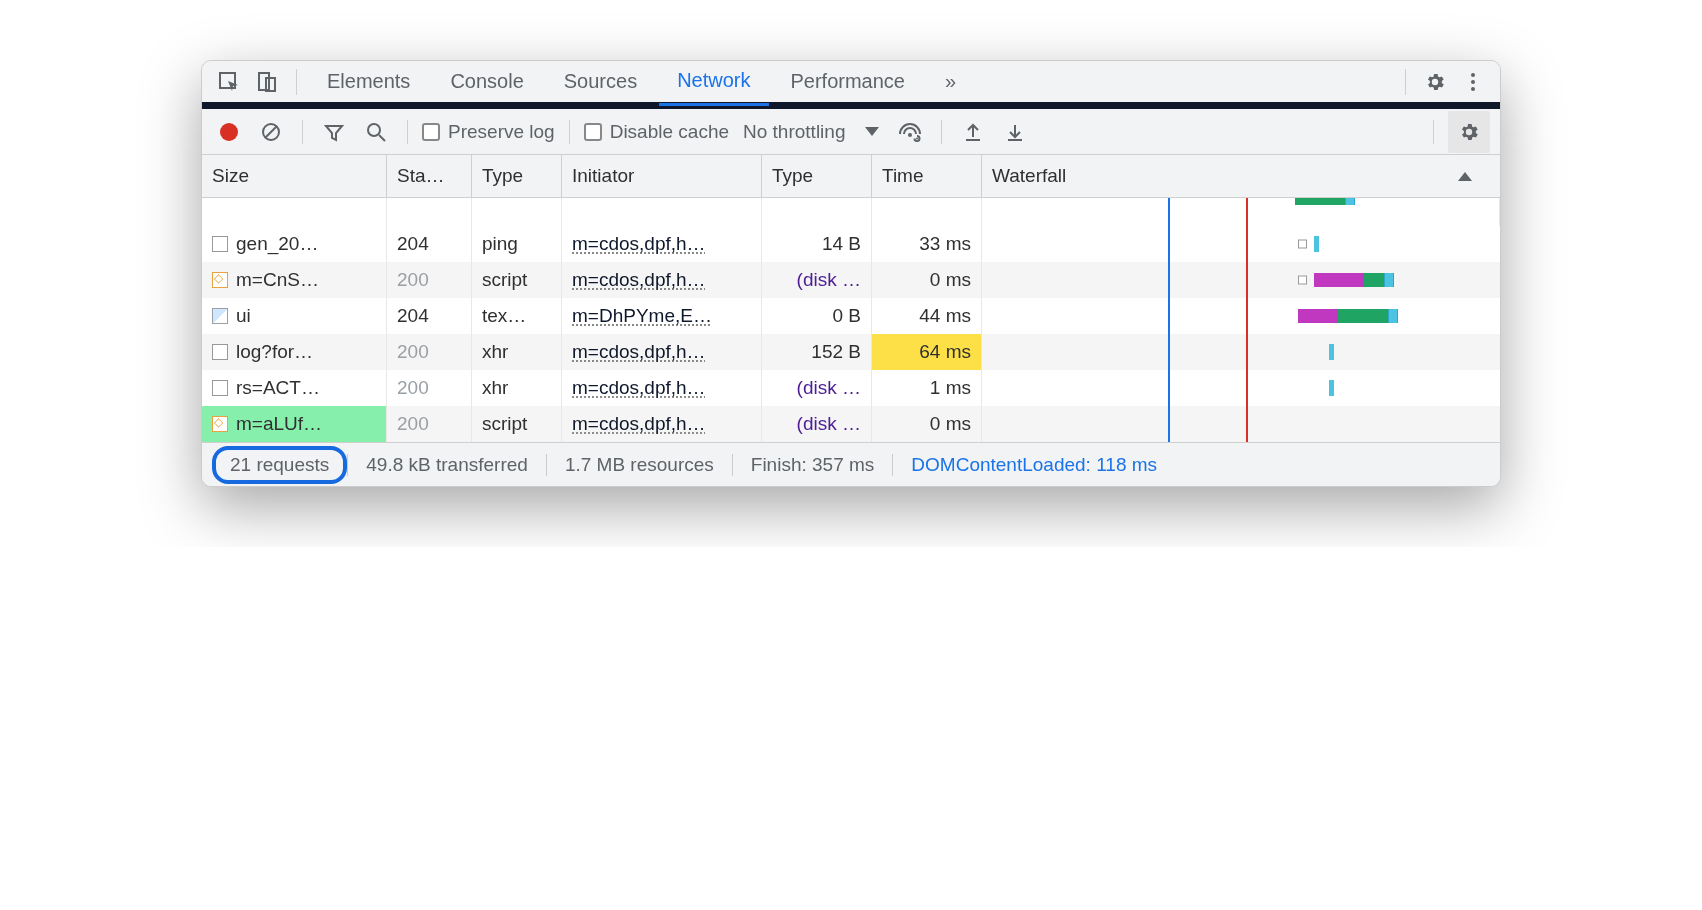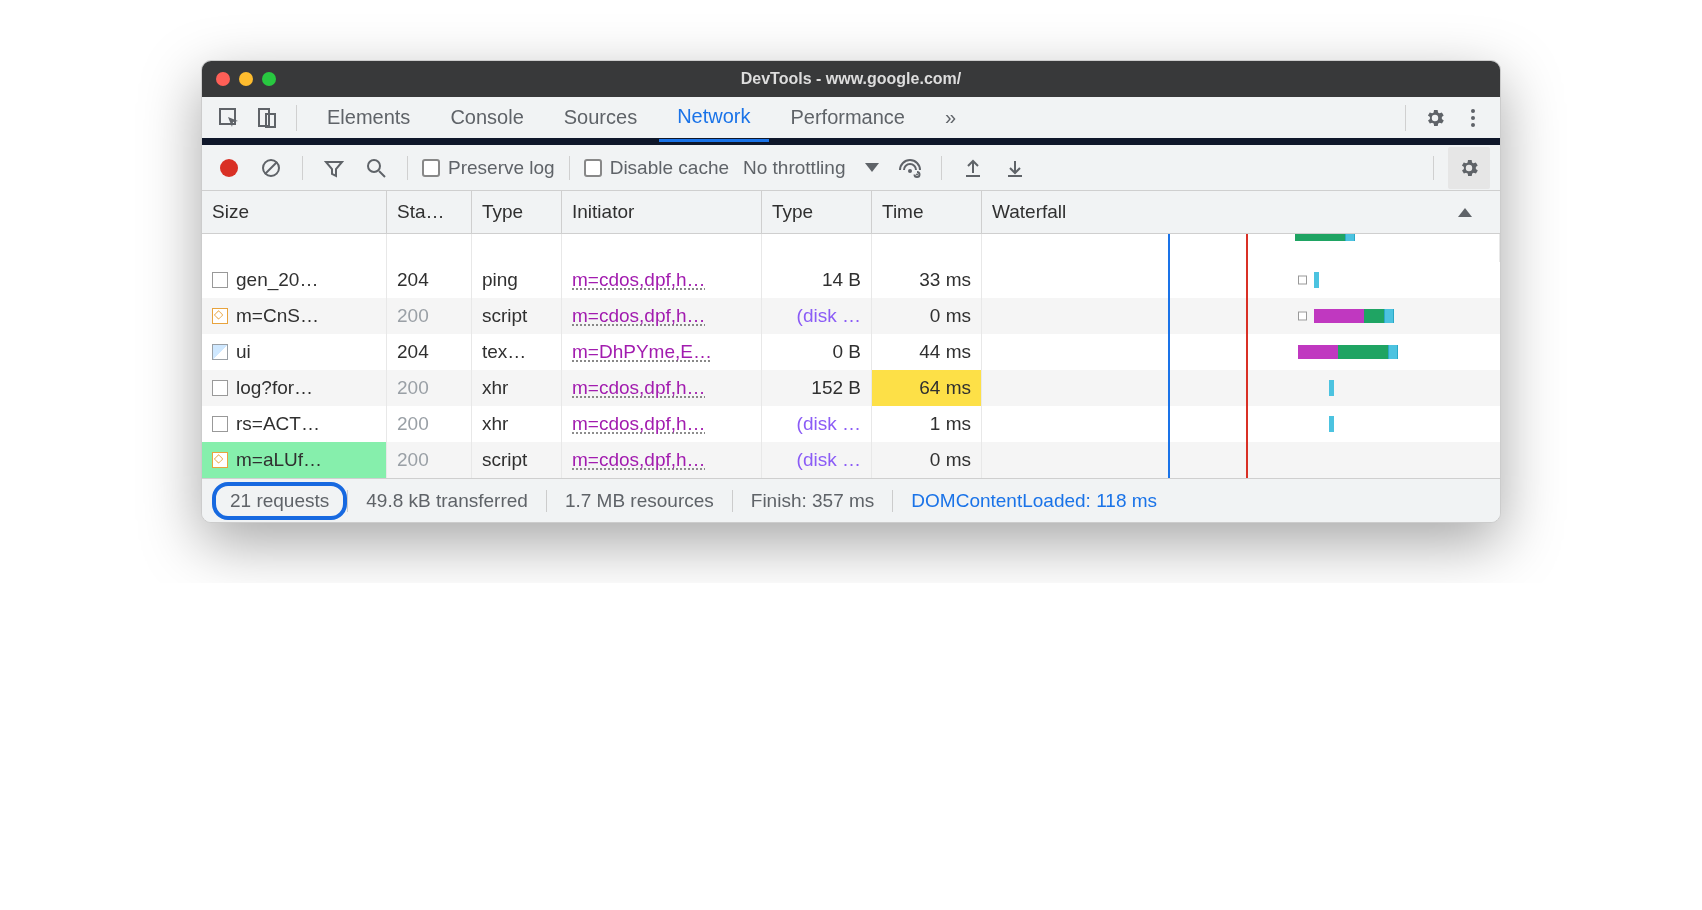--- a/index.html
+++ b/index.html
@@ -125,22 +125,22 @@
   .cell.num { justify-content: flex-end; }
   .name-icon {
     width: 16px; height: 16px; border: 1.5px solid #999; background: #fff; flex-shrink:0;
   }
   .name-icon.script { border-color: #e8a33d; position:relative; }
   .name-icon.script::after{
     content:"◇"; color:#e8a33d; font-size:12px; position:absolute; left:1px; top:-2px;
   }
   .name-icon.img { border-color:#9aa0a6; background: linear-gradient(135deg,#cfe8ff 50%, #fff 50%); }
   .status-200 { color: #9aa0a6; }
-  .initiator { text-decoration: underline dotted #888; text-underline-offset: 3px; color:#a21caf; }
-  .dim { color: #8b5cf6; }
+  .initiator { text-decoration: underline dotted #888; text-underline-offset: 3px; color:#0f172a; }
+  .dim { color: #4c1d95; }
 
   
   .wf-cell {
     border-right: none;
     position: relative;
     padding: 0;
   }
   .wf-area {
     position: absolute; inset: 0;
   }
@@ -181,28 +181,20 @@
   }
 
   svg { display:block; }
   .icon-stroke { stroke:#5f6368; stroke-width:2; fill:none; }
 </style>
 </head>
 <body>
 
 <div class="window">
 
-  <div class="titlebar">
-    <div class="traffic-lights">
-      <div class="tl red"></div>
-      <div class="tl yellow"></div>
-      <div class="tl green"></div>
-    </div>
-    <div class="titlebar-title">DevTools - www.google.com/</div>
-  </div>
 
   <div class="tabstrip">
     <div class="ts-iconbtn">
       <svg width="22" height="22">
           <rect x="2" y="2" width="15" height="15" class="icon-stroke"></rect>
           <path d="M10 10 L20 14 L15 15 L14 20 Z" fill="#5f6368"></path>
         </svg>
     </div>
     <div class="ts-iconbtn">
       <svg width="22" height="22">

